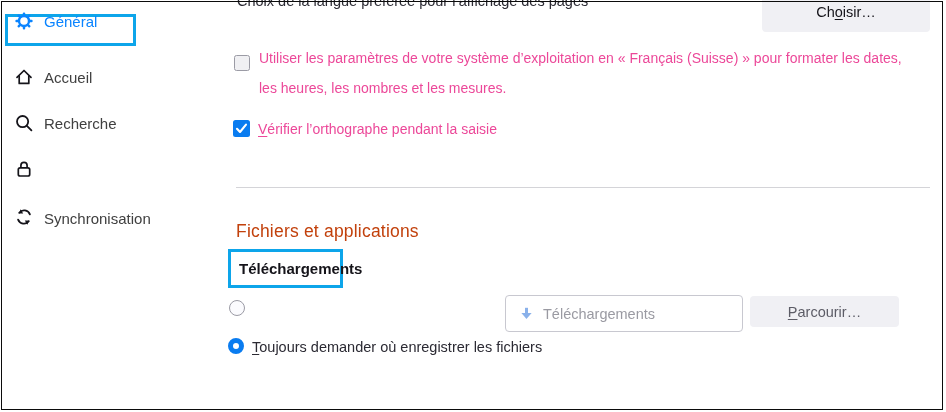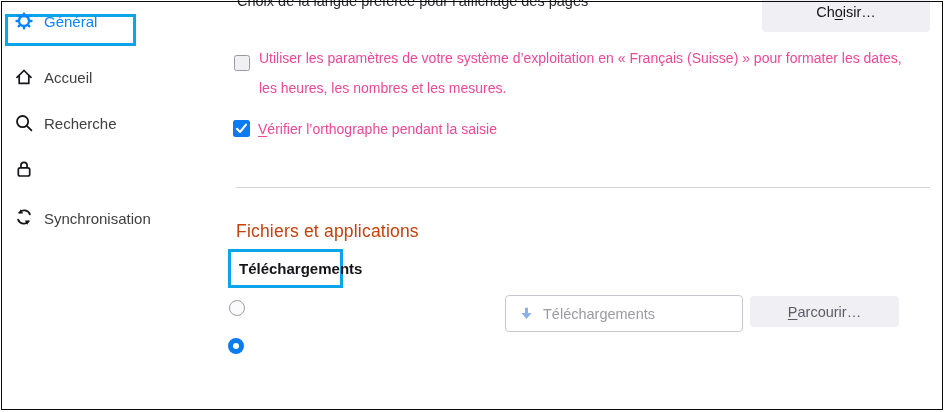--- a/index.html
+++ b/index.html
@@ -176,13 +176,14 @@
     <span class="val">Téléchargements</span>
   </div>
 
   <button class="btn" id="browse-btn">
       <span></span>
       <span class="u">P</span>
       <span>arcourir…</span>
     </button>
 
   <div class="radio" id="radio-ask"></div>
+  <div class="radio-label" id="radio-ask-label"><span></span><span class="u">T</span><span>oujours demander où enregistrer les fichiers</span></div>
 </div>
 
 </body></html>

